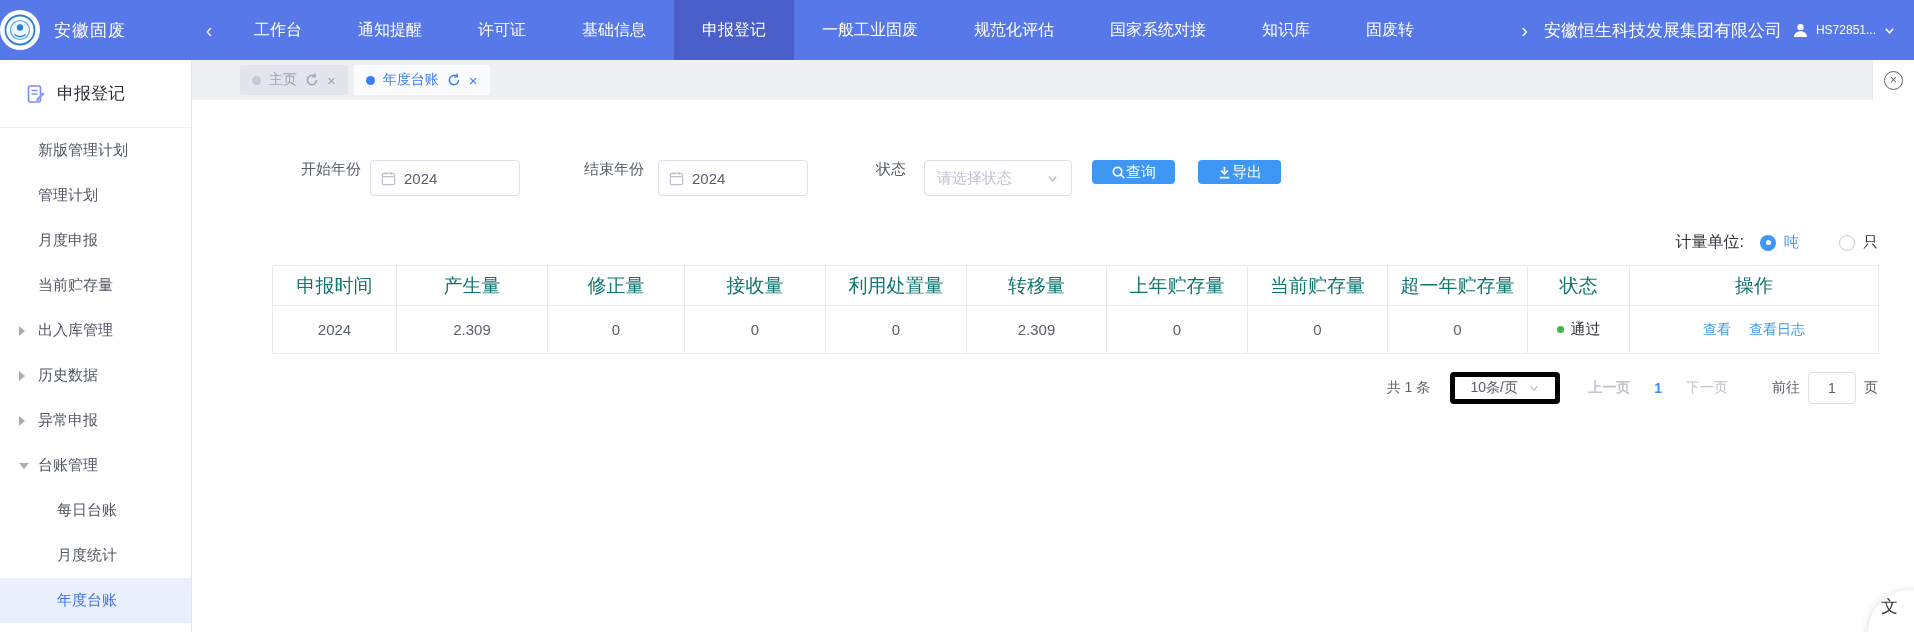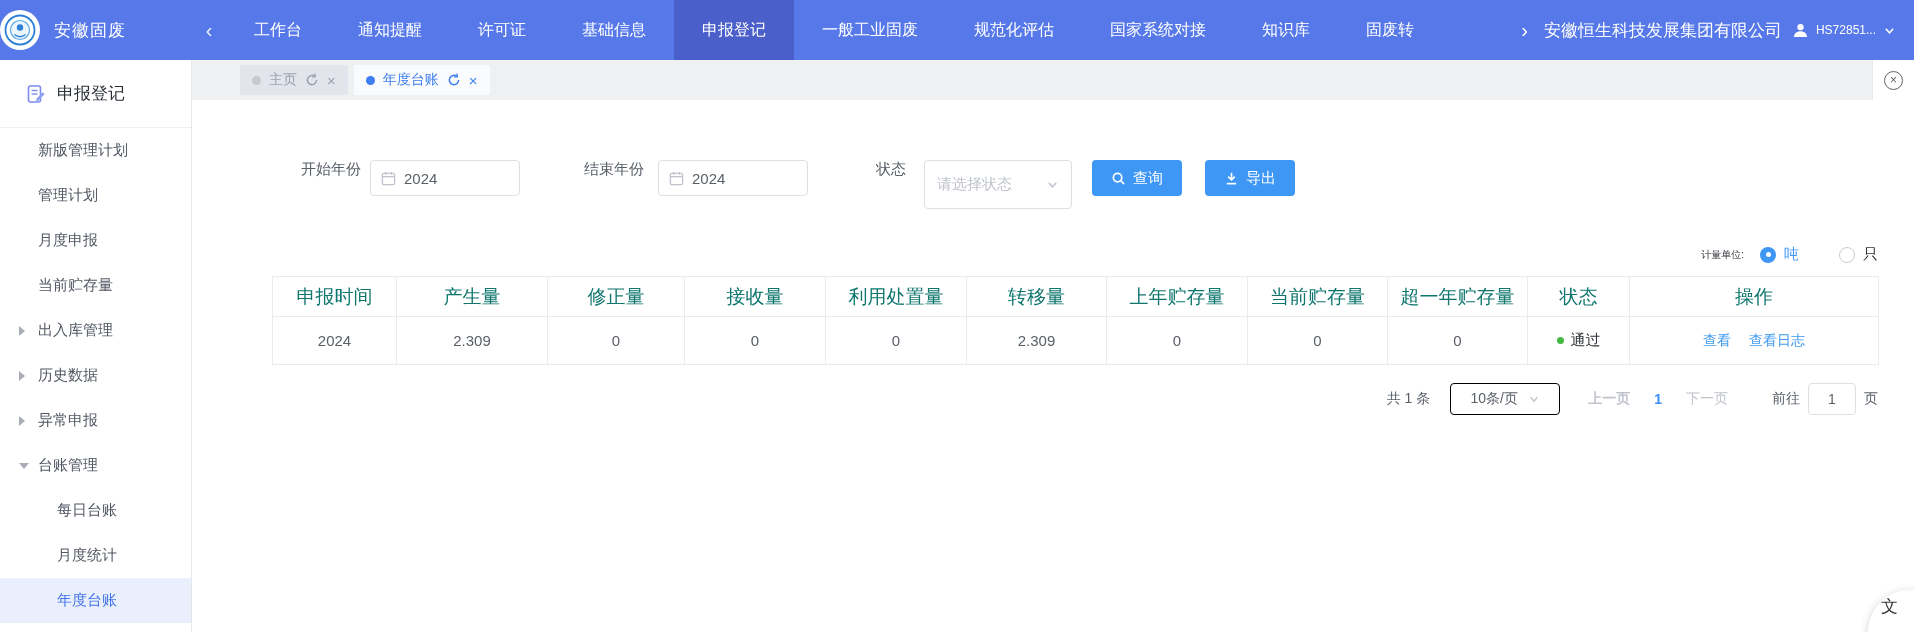--- a/index.html
+++ b/index.html
@@ -48,27 +48,27 @@
   .closeall-box { position: absolute; right: 0; top: 0; width: 42px; height: 40px; background: #fff; border-left: 1px solid #e6e8eb; display: flex; align-items: center; justify-content: center; cursor: pointer; }
   .circled-x { width: 19px; height: 19px; border: 1.5px solid #5f6368; border-radius: 50%; display: flex; align-items: center; justify-content: center; font-size: 12px; color: #5f6368; line-height: 1; }
 
   .content { flex: 1 1 auto; background: #fff; padding: 0 36px 0 80px; overflow: hidden; }
 
   
   .filter-row { margin-top: 60px; display: flex; align-items: flex-start; }
   .f-label { font-size: 15px; color: #5a6068; white-space: nowrap; }
   .year-input { width: 150px; height: 36px; border: 1px solid #dcdfe6; border-radius: 4px; display: flex; align-items: center; padding: 0 10px; gap: 8px; background: #fff; }
   .year-input input { border: none; outline: none; width: 100%; font-size: 15px; color: #5a6068; font-family: inherit; background: transparent; }
-  .select-box { width: 148px; height: 49px; border: 1px solid #dcdfe6; border-radius: 4px; display: flex; align-items: center; justify-content: space-between; padding: 0 12px; background: #fff; cursor: pointer; }
+  .select-box { width: 148px; height: 36px; border: 1px solid #dcdfe6; border-radius: 4px; display: flex; align-items: center; justify-content: space-between; padding: 0 12px; background: #fff; cursor: pointer; }
   .placeholder { font-size: 15px; color: #c0c4cc; }
-  .btn { height: 36px; border: none; border-radius: 4px; background: #3e96f5; color: #fff; font-size: 15px; display: flex; align-items: center; gap: 7px; padding: 0 19px; cursor: pointer; font-family: inherit; }
+  .btn { height: 24px; border: none; border-radius: 4px; background: #3e96f5; color: #fff; font-size: 15px; display: flex; align-items: center; padding: 0 19px; cursor: pointer; font-family: inherit; }
 
   
   .unit-row { margin-top: 36px; display: flex; justify-content: flex-end; align-items: center; }
-  .unit-label { font-size: 10px; color: #30343a; margin-right: 16px; }
+  .unit-label { font-size: 16px; color: #30343a; margin-right: 16px; }
   .radio-opt { display: flex; align-items: center; gap: 8px; cursor: pointer; }
   .radio-opt + .radio-opt { margin-left: 40px; }
   .radio { width: 16px; height: 16px; border-radius: 50%; display: flex; align-items: center; justify-content: center; }
   .radio.on { background: #3e96f5; }
   .radio.on::after { content: ""; width: 5px; height: 5px; border-radius: 50%; background: #fff; }
   .radio.off { background: #fff; border: 1px solid #c8ccd4; }
   .radio-text { font-size: 15px; }
   .radio-opt.sel .radio-text { color: #3e96f5; }
   .radio-opt.unsel .radio-text { color: #30343a; }
 
@@ -78,21 +78,21 @@
   table.grid th { height: 40px; font-size: 19px; font-weight: 400; color: #0f766e; background: #fff; }
   table.grid td { height: 48px; font-size: 15px; color: #5a6068; background: #fff; }
   .status-cell { display: flex; align-items: center; justify-content: center; gap: 7px; color: #30343a; }
   .status-dot { width: 7px; height: 7px; border-radius: 50%; background: #43b843; }
   .link { color: #3e9af0; font-size: 14px; cursor: pointer; text-decoration: none; }
   .link + .link { margin-left: 14px; }
 
   
   .pager { margin-top: 18px; display: flex; justify-content: flex-end; align-items: center; font-size: 14px; color: #5a6068; }
   .pg-total { margin-right: 20px; }
-  .pg-size { width: 110px; height: 32px; border: 1px solid #000000; border-radius: 4px; display: flex; align-items: center; justify-content: center; gap: 10px; cursor: pointer; color: #5a6068; }
+  .pg-size { width: 110px; height: 32px; border: 5px solid #000000; border-radius: 4px; display: flex; align-items: center; justify-content: center; gap: 10px; cursor: pointer; color: #5a6068; }
   .pg-prev, .pg-next { color: #c0c4cc; margin: 0 12px; cursor: default; }
   .pg-prev { margin-left: 28px; font-weight: bold; }
   .pg-cur { color: #3d8ef5; font-weight: 700; margin: 0 12px; cursor: pointer; }
   .pg-goto { margin-left: 32px; margin-right: 8px; }
   .pg-input { width: 48px; height: 32px; border: 1px solid #dcdfe6; border-radius: 4px; text-align: center; font-size: 14px; color: #5a6068; outline: none; font-family: inherit; }
   .pg-unit { margin-left: 8px; }
 
   
   .float-btn { position: absolute; width: 84px; height: 84px; border-radius: 50%; background: #fff; right: -38px; bottom: -42px; box-shadow: 0 2px 10px rgba(0,0,0,0.18); cursor: pointer; }
   .float-btn span { position: absolute; left: 13px; top: 5px; font-size: 17px; color: #333; }

